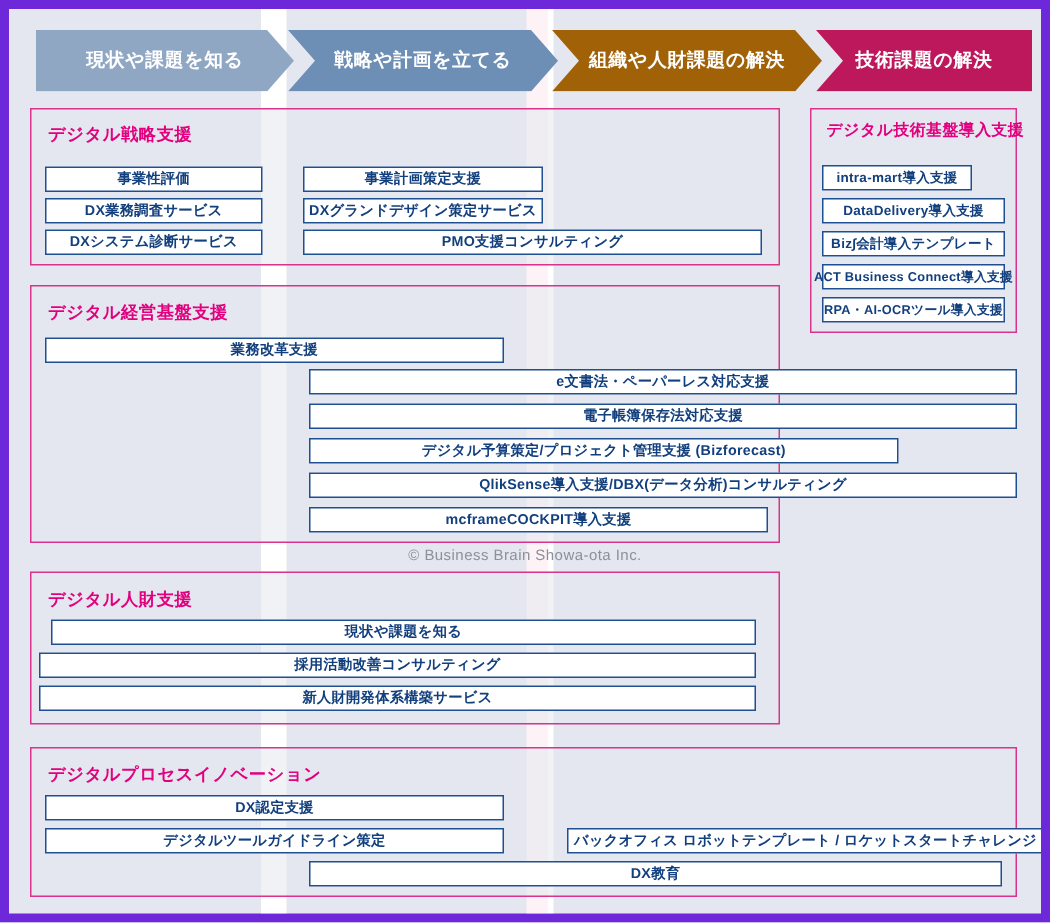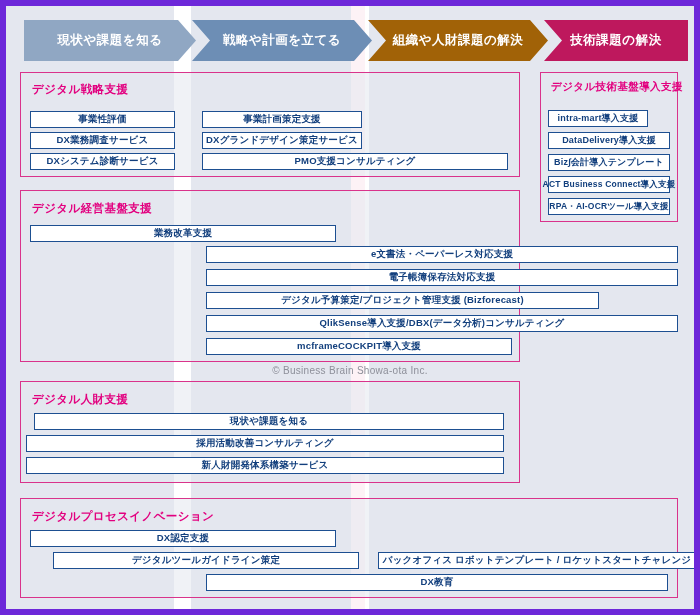--- a/index.html
+++ b/index.html
@@ -141,21 +141,21 @@
   <div class="panel-title" style="left:26px;top:386px;text-align:center;">デジタル人財支援</div>
 
   <div class="box" style="left:28px;top:407px;width:470px;">現状や課題を知る</div>
   <div class="box" style="left:20px;top:429px;width:478px;">採用活動改善コンサルティング</div>
   <div class="box" style="left:20px;top:451px;width:478px;">新人財開発体系構築サービス</div>
 
   <div class="panel" style="left:14px;top:492px;width:658px;height:100px;"></div>
   <div class="panel-title" style="left:26px;top:503px;">デジタルプロセスイノベーション</div>
 
   <div class="box" style="left:24px;top:524px;width:306px;">DX認定支援</div>
-  <div class="box" style="left:24px;top:546px;width:306px;margin-left:23px;">デジタルツールガイドライン策定</div>
+  <div class="box" style="left:24px;top:546px;width:306px;">デジタルツールガイドライン策定</div>
   <div class="box" style="left:372px;top:546px;width:318px;">バックオフィス ロボットテンプレート / ロケットスタートチャレンジ</div>
   <div class="box" style="left:200px;top:568px;width:462px;">DX教育</div>
 
   <div class="panel" style="left:534px;top:66px;width:138px;height:150px;"></div>
   <div class="panel-title" style="left:545px;top:74px;font-size:10.5px;">デジタル技術基盤導入支援</div>
 
   <div class="box" style="left:542px;top:104px;width:100px;font-size:9px;">intra-mart導入支援</div>
   <div class="box" style="left:542px;top:126px;width:122px;font-size:9px;">DataDelivery導入支援</div>
   <div class="box" style="left:542px;top:148px;width:122px;font-size:9px;">Biz∫会計導入テンプレート</div>
   <div class="box" style="left:542px;top:170px;width:122px;font-size:8.5px;">ACT Business Connect導入支援</div>

